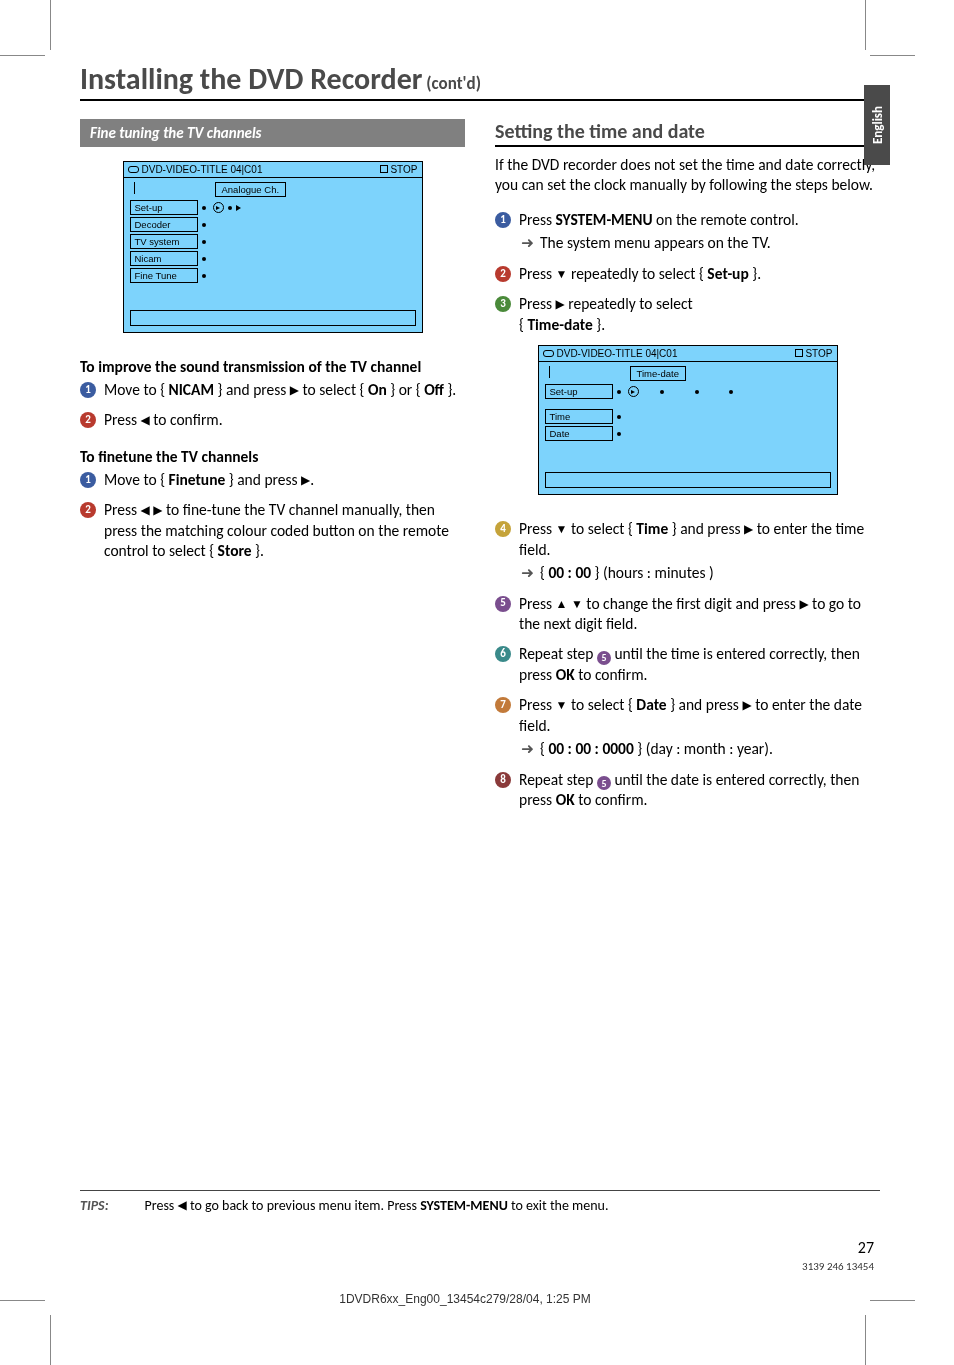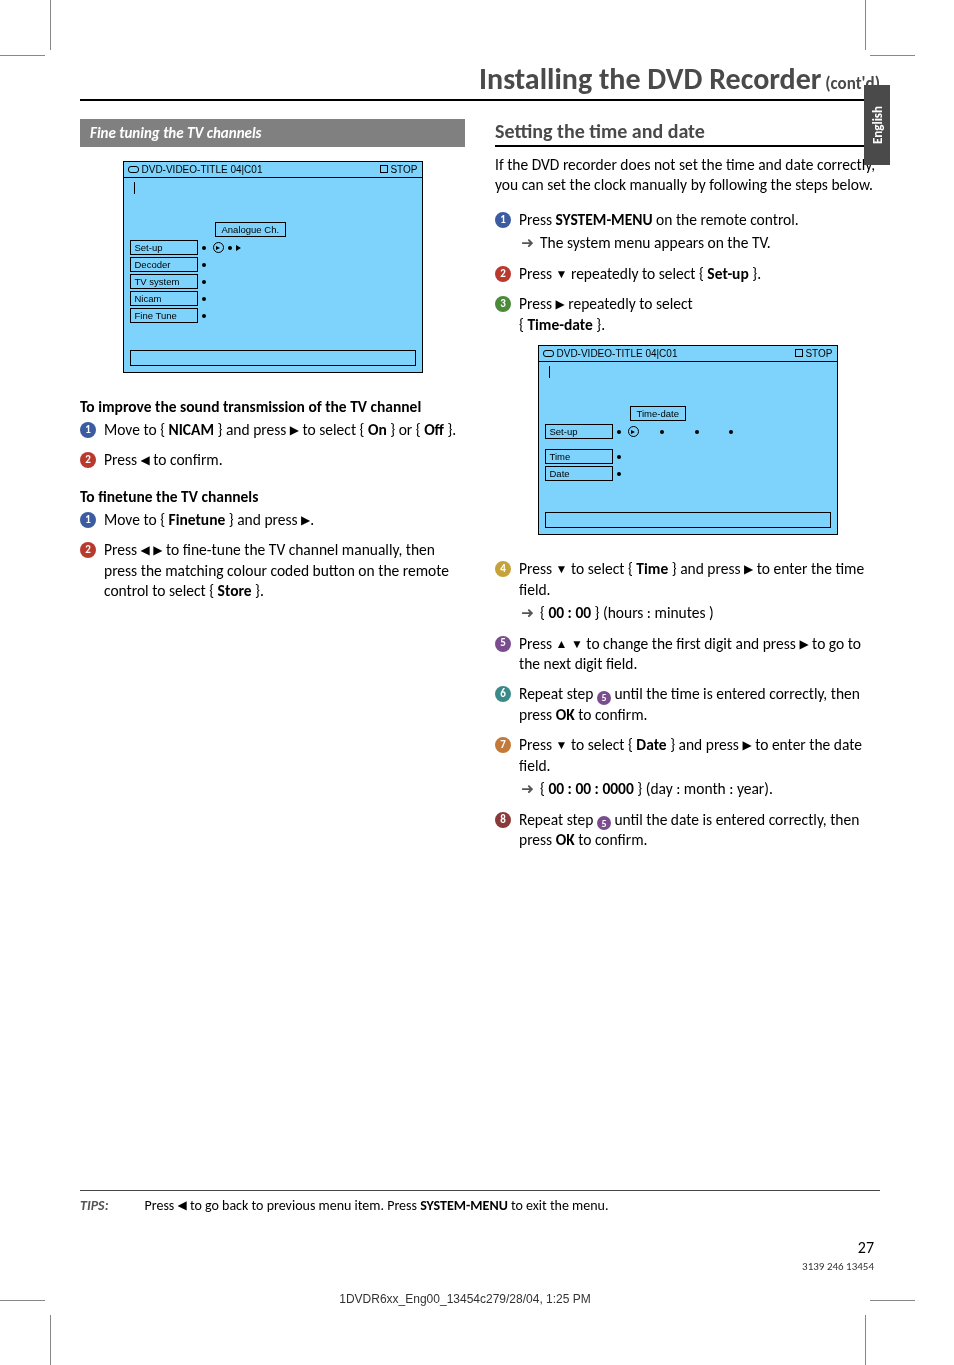--- a/index.html
+++ b/index.html
@@ -22,21 +22,21 @@
   .crop-tl-v { left: 50px; top: 0; height: 50px; }
   .crop-tr-v { left: 865px; top: 0; height: 50px; }
   .crop-bl-v { left: 50px; bottom: 0; height: 50px; }
   .crop-br-v { left: 865px; bottom: 0; height: 50px; }
   .crop-tl-h { left: 0; top: 55px; width: 45px; }
   .crop-bl-h { left: 0; top: 1300px; width: 45px; }
   .crop-tr-h { left: 870px; top: 55px; width: 45px; }
   .crop-br-h { left: 870px; top: 1300px; width: 45px; }
 
   .title-row { border-bottom: 2px solid #000; padding-bottom: 2px; margin-bottom: 18px; }
-  .main-title { font-size: 30px; font-weight: bold; color: #4a4a4a; text-align: right; }
+  .main-title { font-size: 30px; font-weight: bold; color: #4a4a4a; text-align: left; }
   .contd { font-size: 17px; font-weight: bold; color: #4a4a4a; }
 
   .cols { display: flex; gap: 30px; }
   .col { width: 50%; }
 
   .lang-tab {
     position: absolute;
     right: -10px;
     top: 25px;
     width: 26px;
@@ -89,21 +89,20 @@
     font-size: 9.5px;
   }
   .osd-body { padding: 4px 6px 6px 6px; min-height: 130px; }
   .osd-crumb {
     border: 1px solid #000;
     display: inline-block;
     padding: 1px 6px;
     margin-left: 76px;
     margin-bottom: 4px;
     font-size: 9.5px;
-    margin-top: 40px;
   }
   .osd-row {
     display: flex;
     align-items: center;
     height: 17px;
   }
   .osd-row-first { margin-top: -2px; }
   .osd-dots { display: flex; align-items: center; gap: 4px; margin-left: 4px; }
   .dot { width: 4px; height: 4px; background: #000; border-radius: 50%; }
   .arrow-right { width: 0; height: 0; border-top: 3.5px solid transparent; border-bottom: 3.5px solid transparent; border-left: 5px solid #000; }

